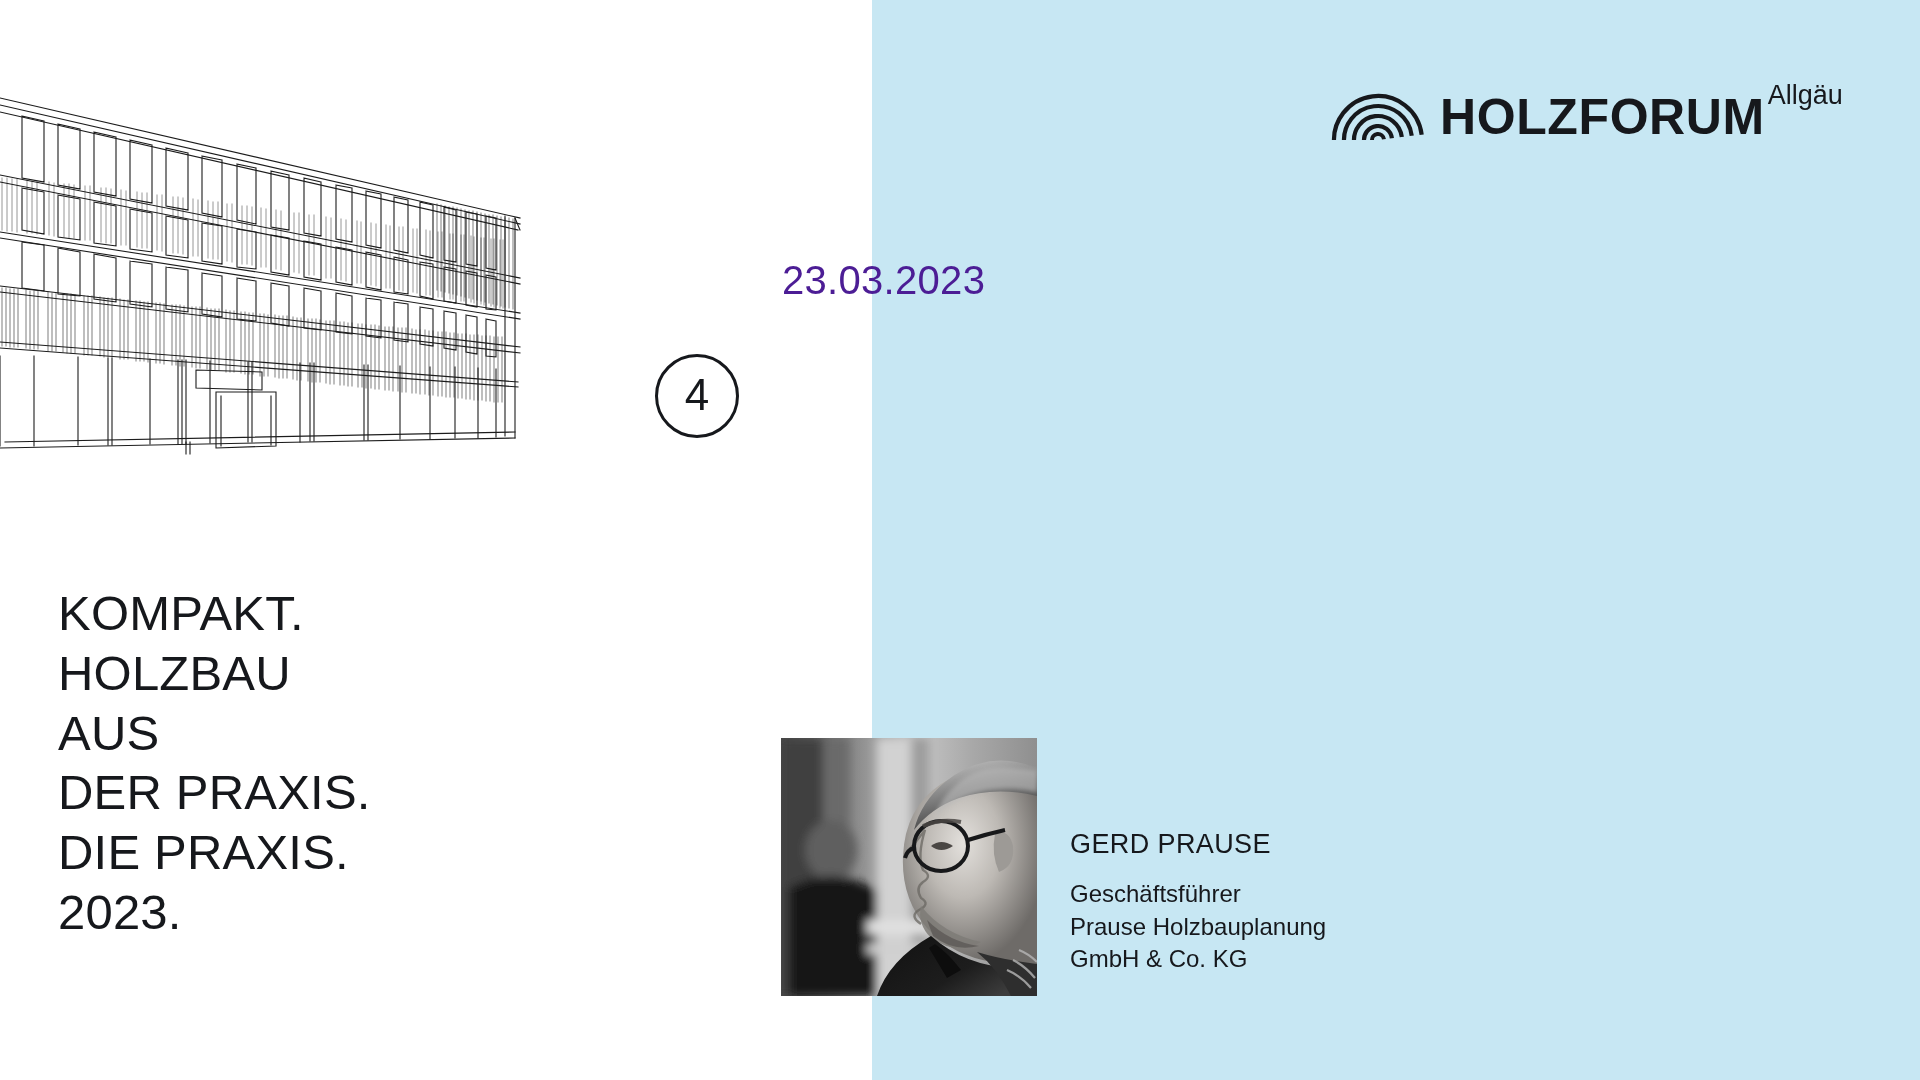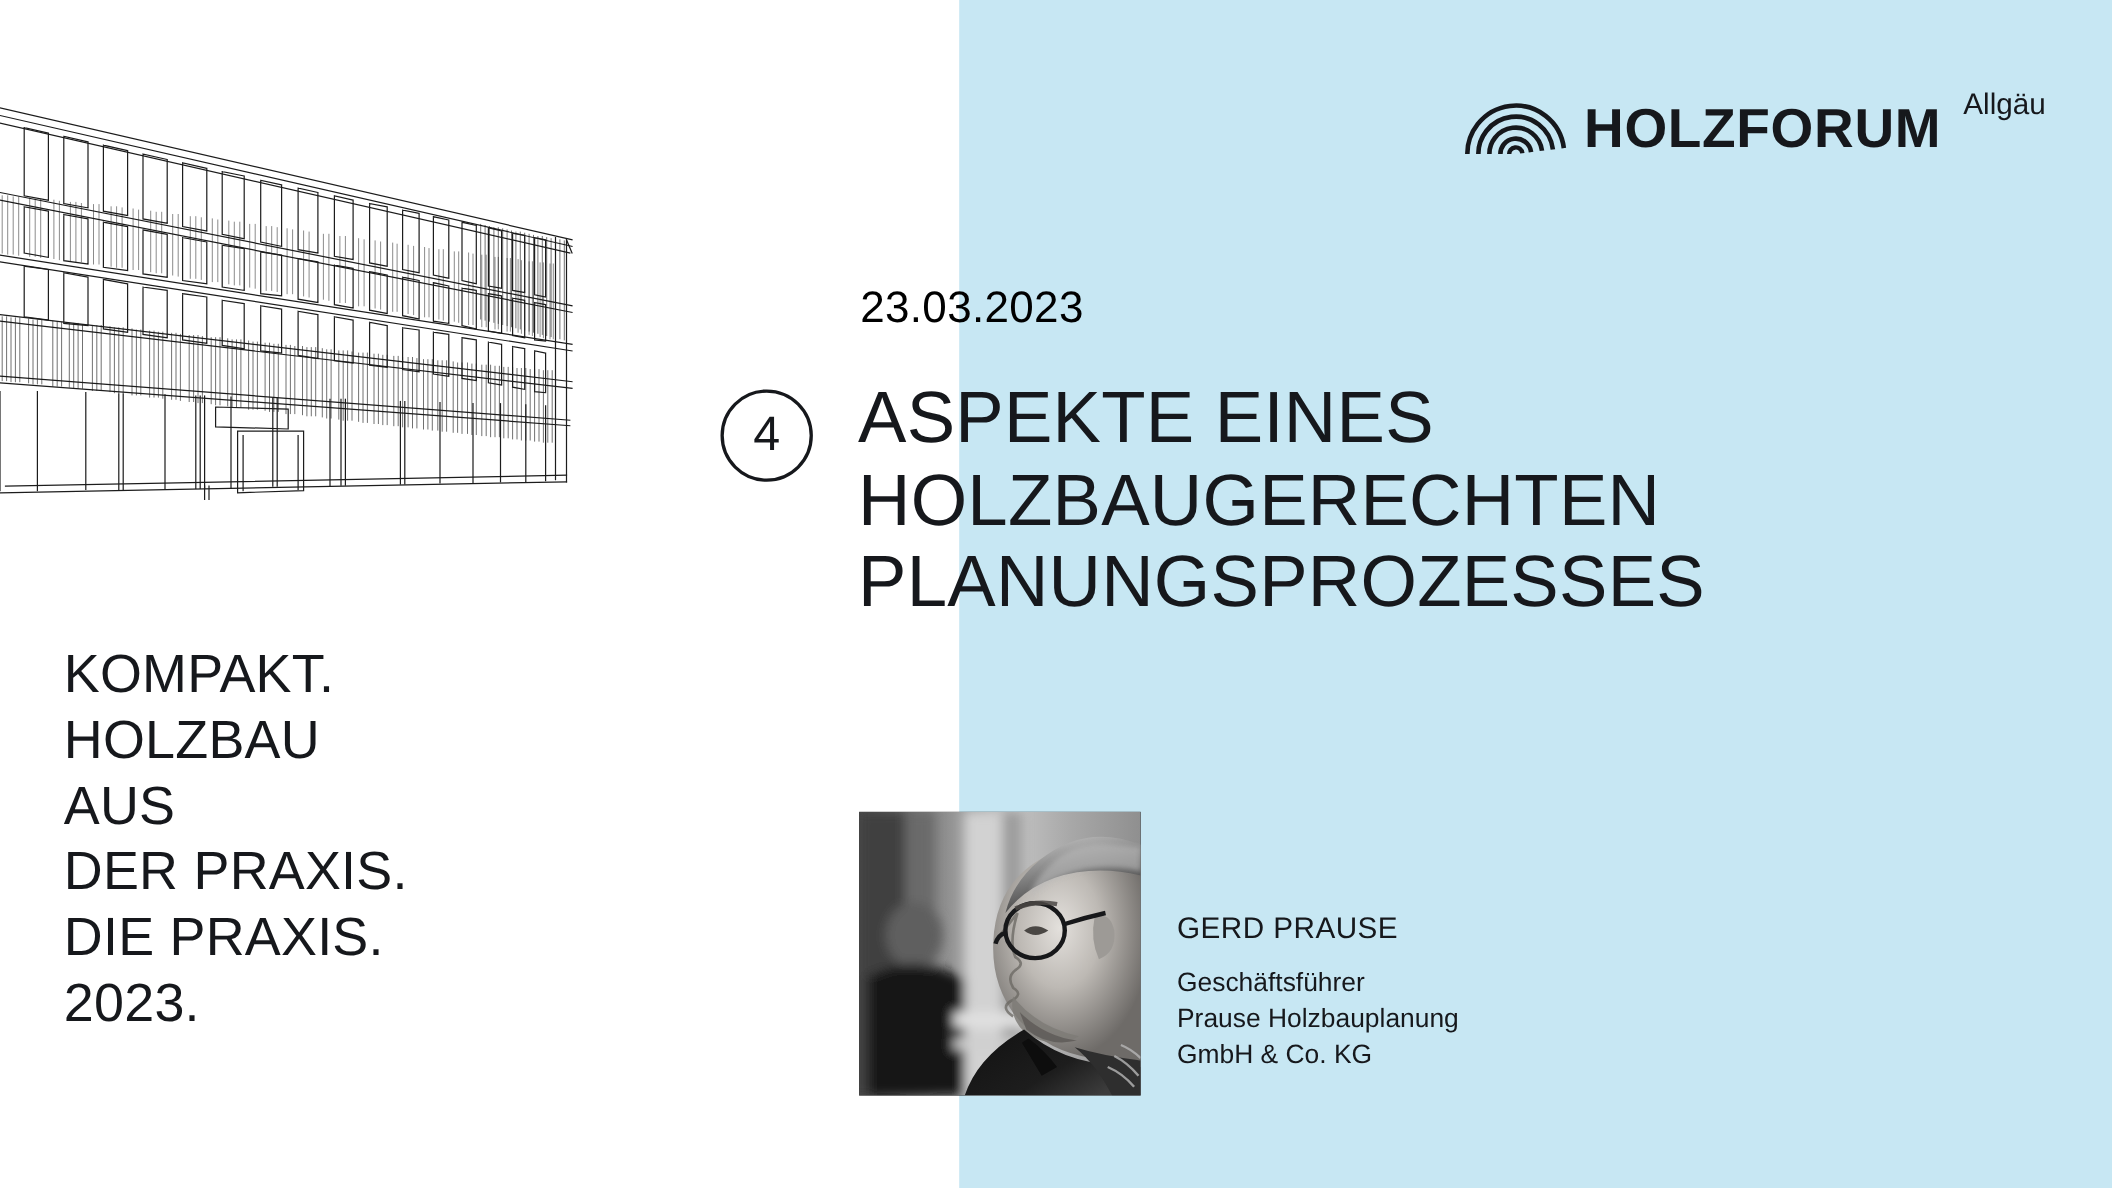--- a/index.html
+++ b/index.html
@@ -51,34 +51,34 @@
     letter-spacing: 0.6px;
     color: #16181c;
     line-height: 0.92;
     white-space: nowrap;
   }
   .logo-sub {
     font-size: 27px;
     font-weight: 400;
     color: #16181c;
     line-height: 1;
-    margin-left: 20px;
+    margin-left: 3px;
     align-self: flex-start;
     padding-top: 4px;
     white-space: nowrap;
   }
 
   
   .date {
     position: absolute;
     left: 782px;
     top: 258px;
     font-size: 40px;
     font-weight: 400;
-    color: #000000;
+    color: #4c1d95;
     letter-spacing: 0.3px;
     white-space: nowrap;
   }
 
   
   .badge {
     position: absolute;
     left: 655px;
     top: 354px;
     width: 84px;
@@ -512,25 +512,20 @@
     <div class="logo-word">HOLZFORUM</div>
     <div class="logo-sub">Allgäu</div>
   </div>
 
   <div class="date">23.03.2023</div>
 
   <div class="badge">
     <span class="badge-num">4</span>
   </div>
 
-  <div class="title">
-    <span class="title-line">ASPEKTE EINES</span>
-    <span class="title-line">HOLZBAUGERECHTEN</span>
-    <span class="title-line">PLANUNGSPROZESSES</span>
-  </div>
 
   <div class="left-headline">
     <span>KOMPAKT.</span>
     <span>HOLZBAU</span>
     <span>AUS</span>
     <span>DER PRAXIS.</span>
     <span>DIE PRAXIS.</span>
     <span>2023.</span>
   </div>
 

